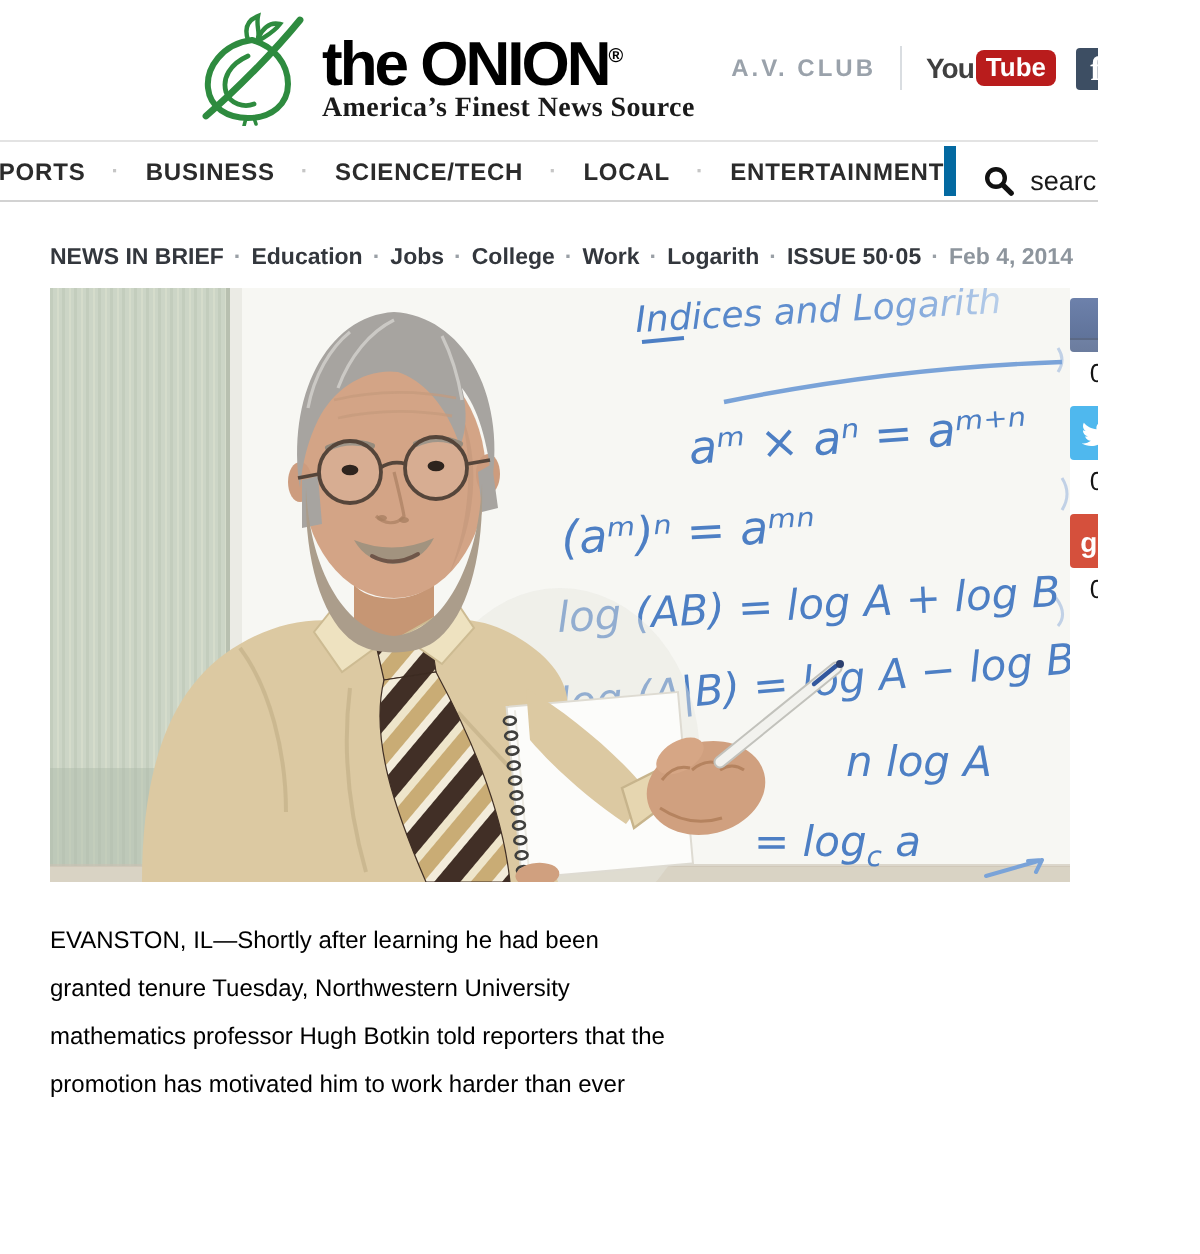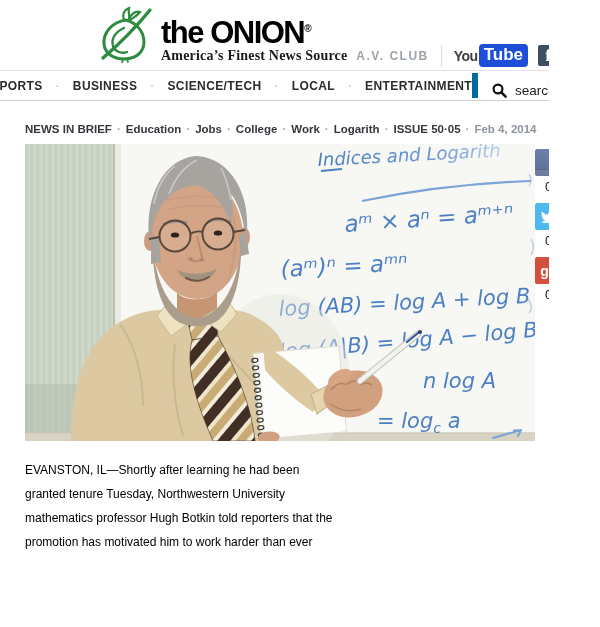--- a/index.html
+++ b/index.html
@@ -10,26 +10,26 @@
   }
 
   
   .hdr { position:relative; height:70px; }
   .logo-group { position:absolute; left:96px; top:6px; display:flex; align-items:flex-start; }
   .onion-icon svg { width:62px; height:57px; display:block; }
   .logo-text { margin-left:3px; padding-top:8px; }
   .logo-title { font-size:31px; font-weight:800; letter-spacing:-1.5px; color:#000; line-height:30px; white-space:nowrap; }
   .logo-title .reg { font-size:10px; vertical-align:super; letter-spacing:0; }
   .logo-tagline { font-family:"Liberation Serif", serif; font-size:14px; font-weight:600; color:#1a1a1a; margin-top:0px; letter-spacing:0.2px; }
-  .hdr-links { position:absolute; right:0px; top:44px; display:flex; align-items:center; }
+  .hdr-links { position:absolute; right:0px; top:23px; display:flex; align-items:center; }
   .avclub { color:#9aa2ab; font-weight:700; font-size:12px; letter-spacing:1.5px; cursor:pointer; }
   .hdr-divider { width:1px; height:22px; background:#d9dde1; margin:0 12px; }
   .yt { display:flex; align-items:center; font-weight:700; cursor:pointer; }
   .yt-you { font-size:14px; color:#404040; letter-spacing:-0.5px; }
-  .yt-tube { background:#1d4ed8; color:#fff; font-size:17px; border-radius:4px; padding:1px 5px 2px; margin-left:1px; }
+  .yt-tube { background:#b91c1c; color:#fff; font-size:13px; border-radius:4px; padding:1px 5px 2px; margin-left:1px; }
   .fb-corner { width:20px; height:21px; background:#3d4e63; border-radius:2px; margin-left:10px; margin-right:-9px;
     color:#fff; font-family:"Liberation Serif", serif; font-weight:700; font-size:17px;
     display:flex; justify-content:center; align-items:flex-end; line-height:20px; cursor:pointer; }
 
   
   .nav { height:31px; border-top:1px solid #e3e3e3; border-bottom:1px solid #d2d2d2;
     display:flex; align-items:center; font-size:12px; font-weight:700; color:#2b2b2b; letter-spacing:0.4px; }
   .nav-items { display:flex; align-items:center; margin-left:-9px; white-space:nowrap; }
   .nav-item { cursor:pointer; }
   .nav-dot { color:#c6c6c6; margin:0 13px; font-size:11px; }

